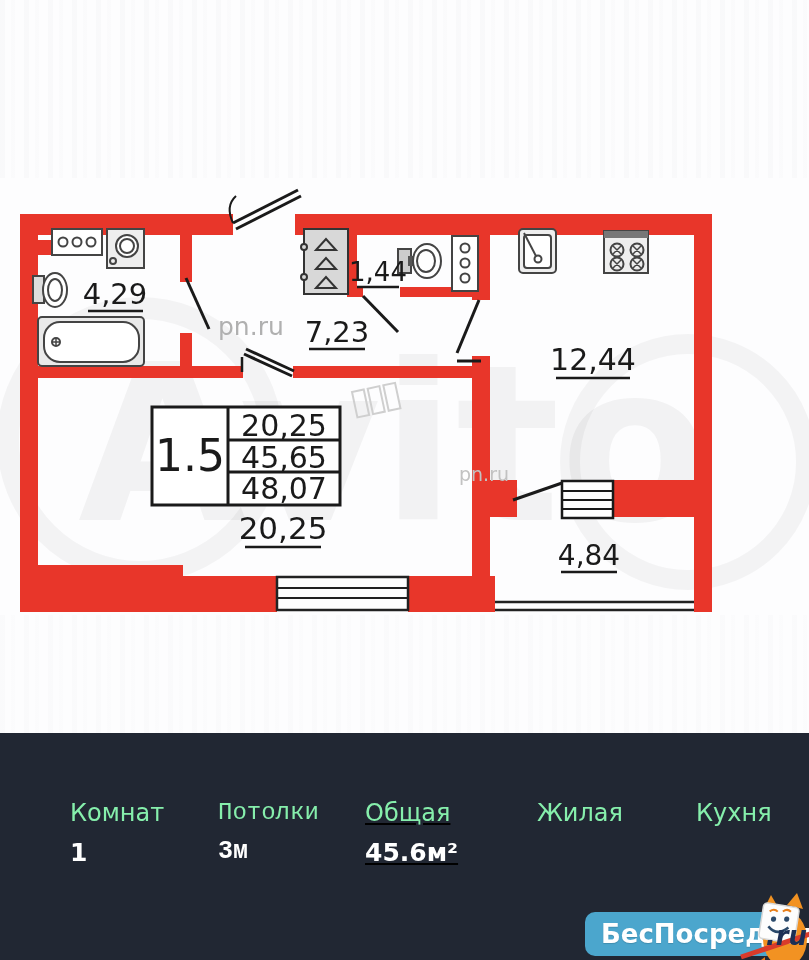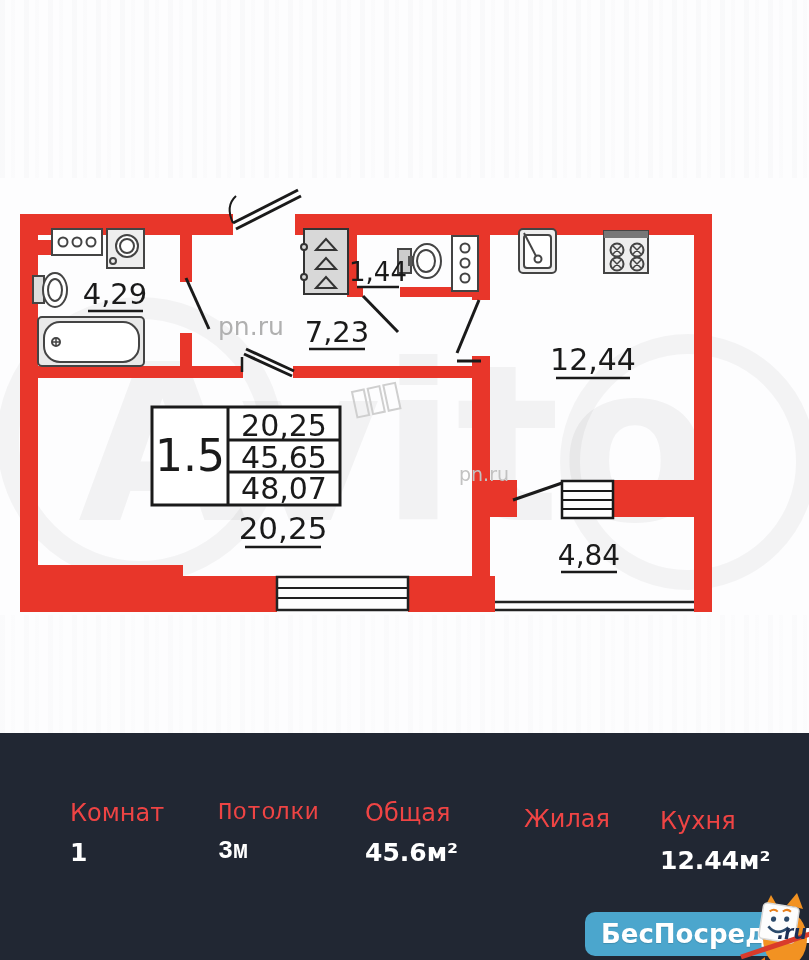--- a/index.html
+++ b/index.html
@@ -18,37 +18,37 @@
   .stripes.top{top:0;height:178px;}
   .stripes.mid{top:615px;height:118px;opacity:.7;}
   svg text{font-family:"DejaVu Sans","Liberation Sans",sans-serif;}
 
   
   .panel{
     position:absolute;left:0;top:733px;width:809px;height:227px;
     background:#212733;
   }
   .col{position:absolute;top:66px;}
-  .col .lbl{color:#ef4444;font-size:24px;white-space:nowrap;}
+  .col .lbl{color:#86efac;font-size:24px;white-space:nowrap;}
   .col .val{color:#ffffff;font-size:25px;font-weight:bold;margin-top:11px;white-space:nowrap;}
-  .c0{left:70px;} .c1{left:218px;font-family:Liberation Mono, monospace;} .c2{left:365px;} .c3{left:524px;margin-top:6px;} .c4{left:660px;margin-top:8px;}
+  .c0{left:70px;} .c1{left:218px;font-family:Liberation Mono, monospace;} .c2{left:365px;text-decoration:underline;} .c3{left:537px;} .c4{left:696px;}
 
   
   .brand{position:absolute;left:585px;top:172px;width:224px;height:55px;}
   .brand .pill{
     position:absolute;left:0;top:7px;width:212px;height:44px;
     background:#4ba6cd;border-radius:10px;
     display:flex;align-items:center;
   }
   .brand .pill .nm{
     color:#ffffff;font-size:26px;font-weight:bold;padding-left:16px;white-space:nowrap;
     text-shadow:0 1px 1px rgba(0,0,0,0.15);
   }
   .brand .tld{
-    position:absolute;right:2px;top:16px;color:#1c2f55;font-size:19px;
+    position:absolute;right:2px;top:16px;color:#1c2f55;font-size:26px;
     font-weight:bold;font-style:italic;z-index:3;
   }
   .brand .mascot{position:absolute;left:150px;top:-18px;z-index:2;}
 </style>
 </head>
 <body>
 
 
 
 <div class="stripes top"></div>
@@ -248,21 +248,20 @@
   </div>
   <div class="col c2">
     <div class="lbl">Общая</div>
     <div class="val">45.6м²</div>
   </div>
   <div class="col c3">
     <div class="lbl">Жилая</div>
   </div>
   <div class="col c4">
     <div class="lbl">Кухня</div>
-    <div class="val">12.44м²</div>
   </div>
 
   <div class="brand">
     <div class="pill">
       <span class="nm">БесПосредника</span>
     </div>
     <span class="tld">.ru</span>
     <svg class="mascot" width="86" height="86" viewBox="0 0 86 86">
       <polygon points="36,8 44,22 28,24" fill="#f29222"></polygon>
       <polygon points="62,6 68,22 52,18" fill="#f29222"></polygon>

